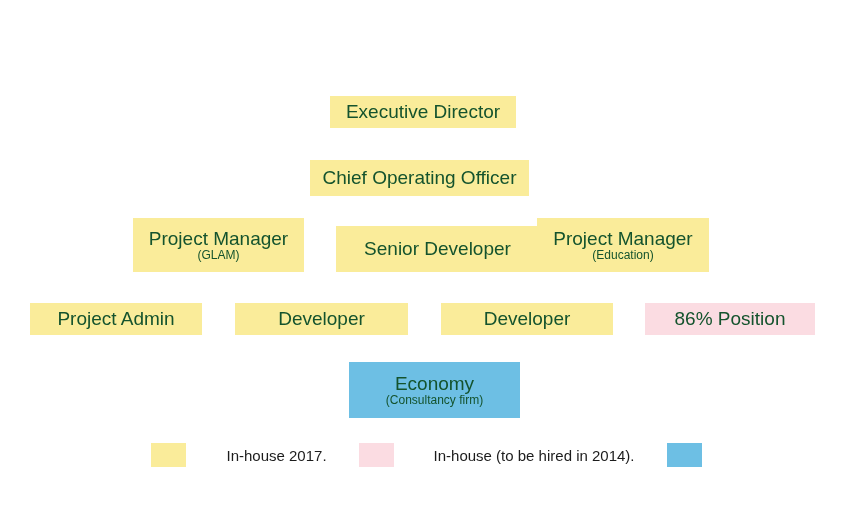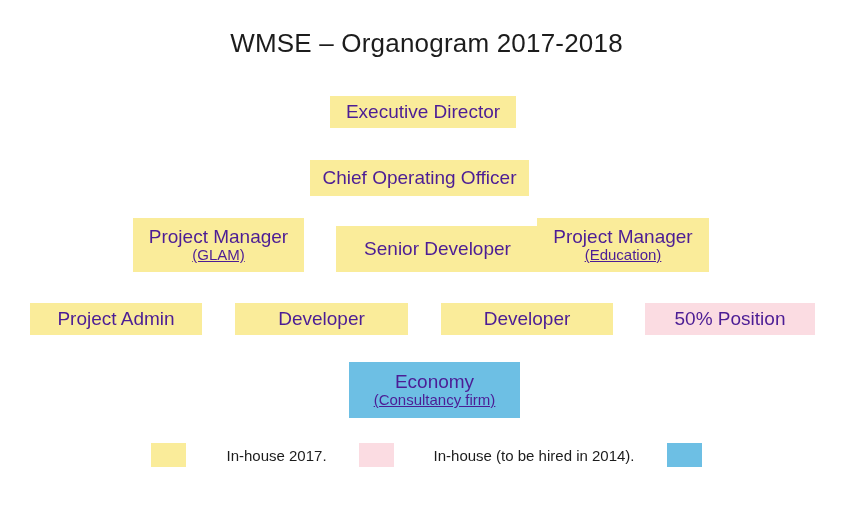--- a/index.html
+++ b/index.html
@@ -34,31 +34,30 @@
   }
   .node {
     position: absolute;
     box-sizing: border-box;
     display: flex;
     flex-direction: column;
     align-items: center;
     justify-content: center;
     text-align: center;
     line-height: 1.12;
-    color: #4c1d95;
+    color: #14532d;
   }
   .node .primary {
     font-size: 19px;
     white-space: nowrap;
   }
   .node .secondary {
-    font-size: 15px;
+    font-size: 12px;
     white-space: nowrap;
     margin-top: 0;
-    text-decoration: underline;
   }
   .node.two-line {
   }
   .node.fill-yellow { background: #faec9a; }
   .node.fill-pink   { background: #fbdce2; }
   .node.fill-blue   { background: #6dbfe4; }
 
   
   .legend {
     position: absolute;
@@ -88,21 +87,20 @@
     white-space: nowrap;
     color: #1c1c1c;
     padding-left: 26px;
   }
 </style>
 </head>
 <body>
 
 <div id="organogram">
 
-  <div class="chart-title">WMSE – Organogram 2017-2018</div>
 
   <div class="node fill-yellow" style="left:330px; top:96px; width:186px; height:32px;">
     <span class="primary">Executive Director</span>
   </div>
 
   <div class="node fill-yellow" style="left:310px; top:160px; width:219px; height:36px;">
     <span class="primary">Chief Operating Officer</span>
   </div>
 
   <div class="node two-line fill-yellow" style="left:133px; top:218px; width:171px; height:54px;">
@@ -125,21 +123,21 @@
 
   <div class="node fill-yellow" style="left:235px; top:303px; width:173px; height:32px;">
     <span class="primary">Developer</span>
   </div>
 
   <div class="node fill-yellow" style="left:441px; top:303px; width:172px; height:32px;">
     <span class="primary">Developer</span>
   </div>
 
   <div class="node fill-pink" style="left:645px; top:303px; width:170px; height:32px;">
-    <span class="primary">50% Position</span>
+    <span class="primary">86% Position</span>
   </div>
 
   <div class="node two-line fill-blue" style="left:349px; top:362px; width:171px; height:56px;">
     <span class="primary">Economy</span>
     <span class="secondary">(Consultancy firm)</span>
   </div>
 
   <div class="legend">
     <div class="legend-item">
       <span class="swatch fill-yellow"></span>

